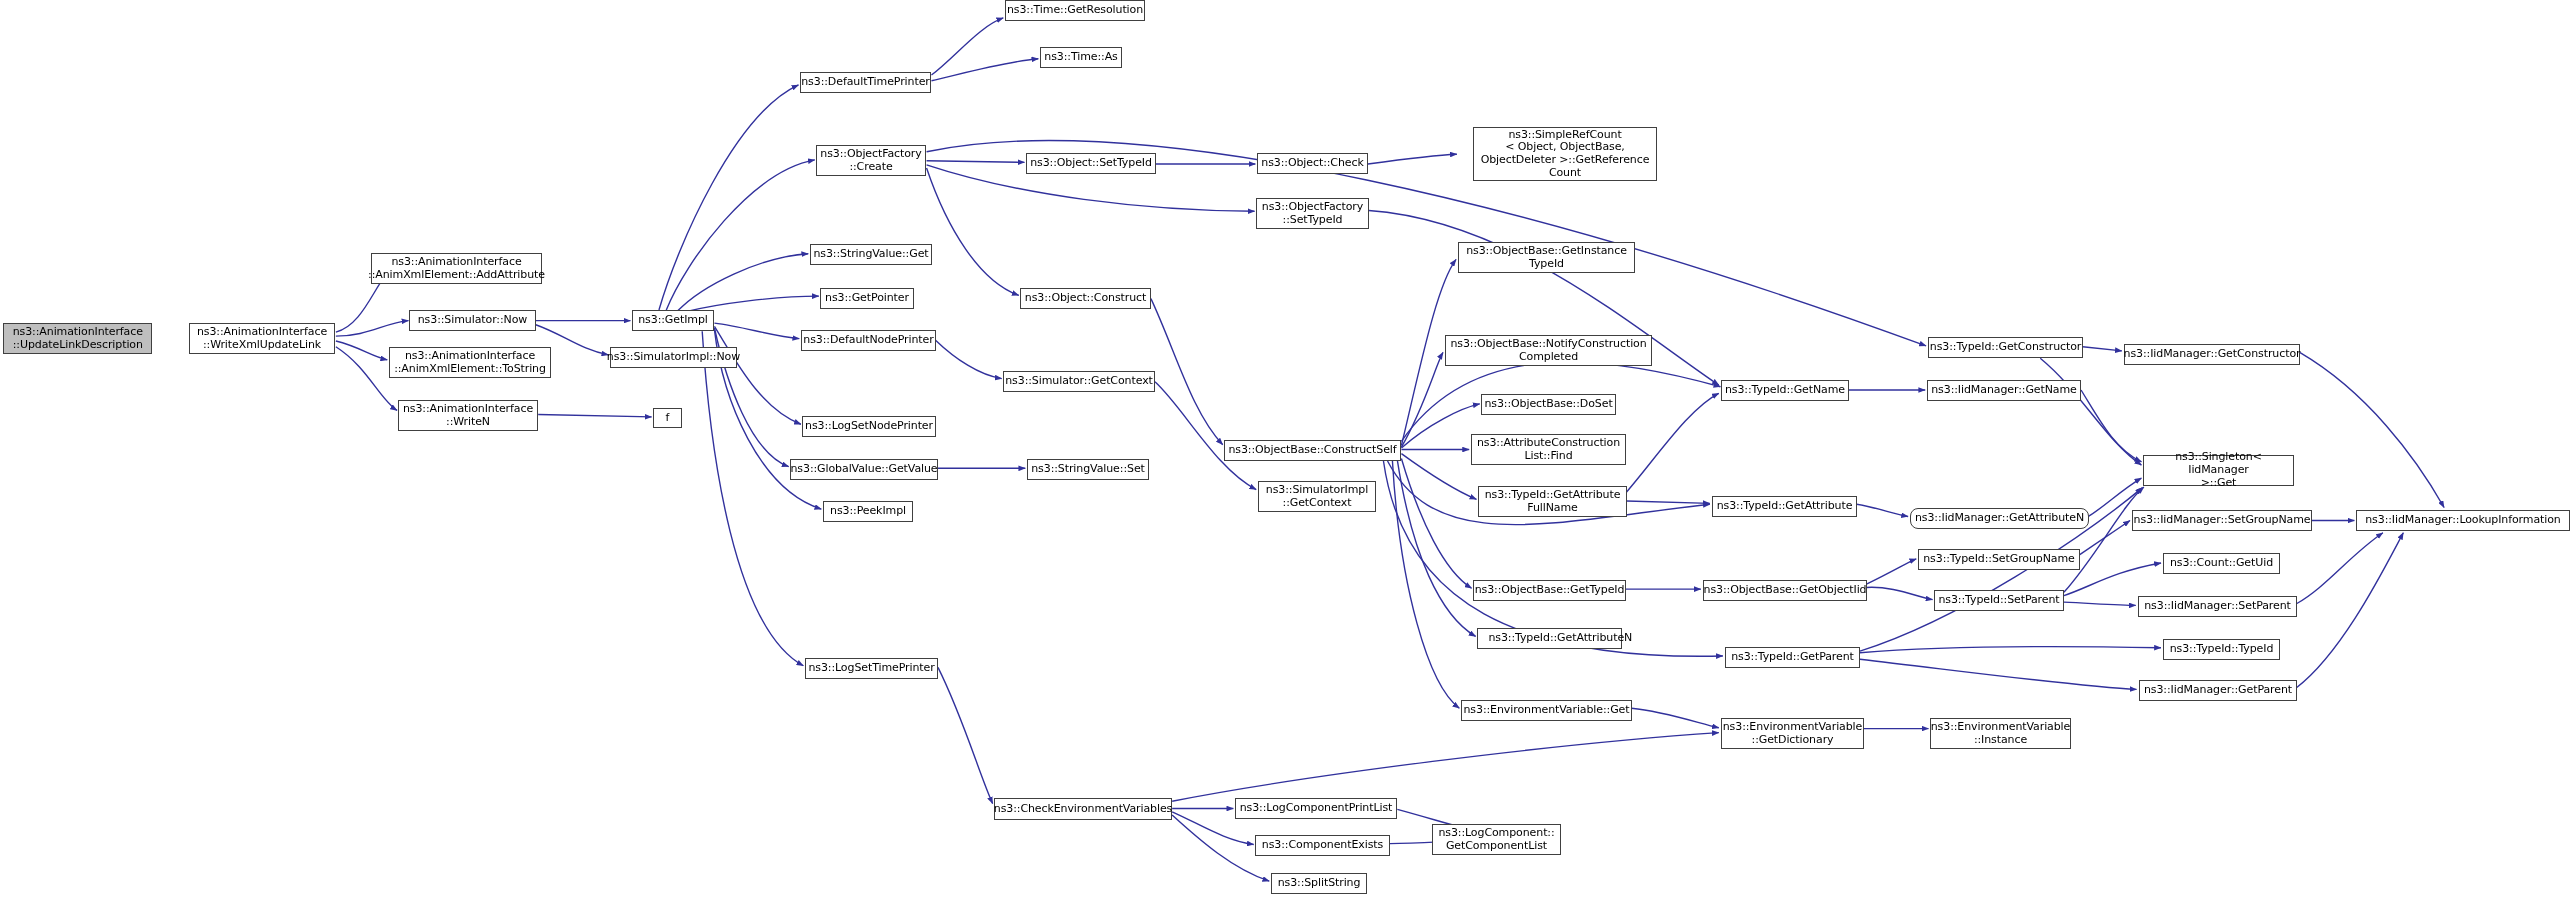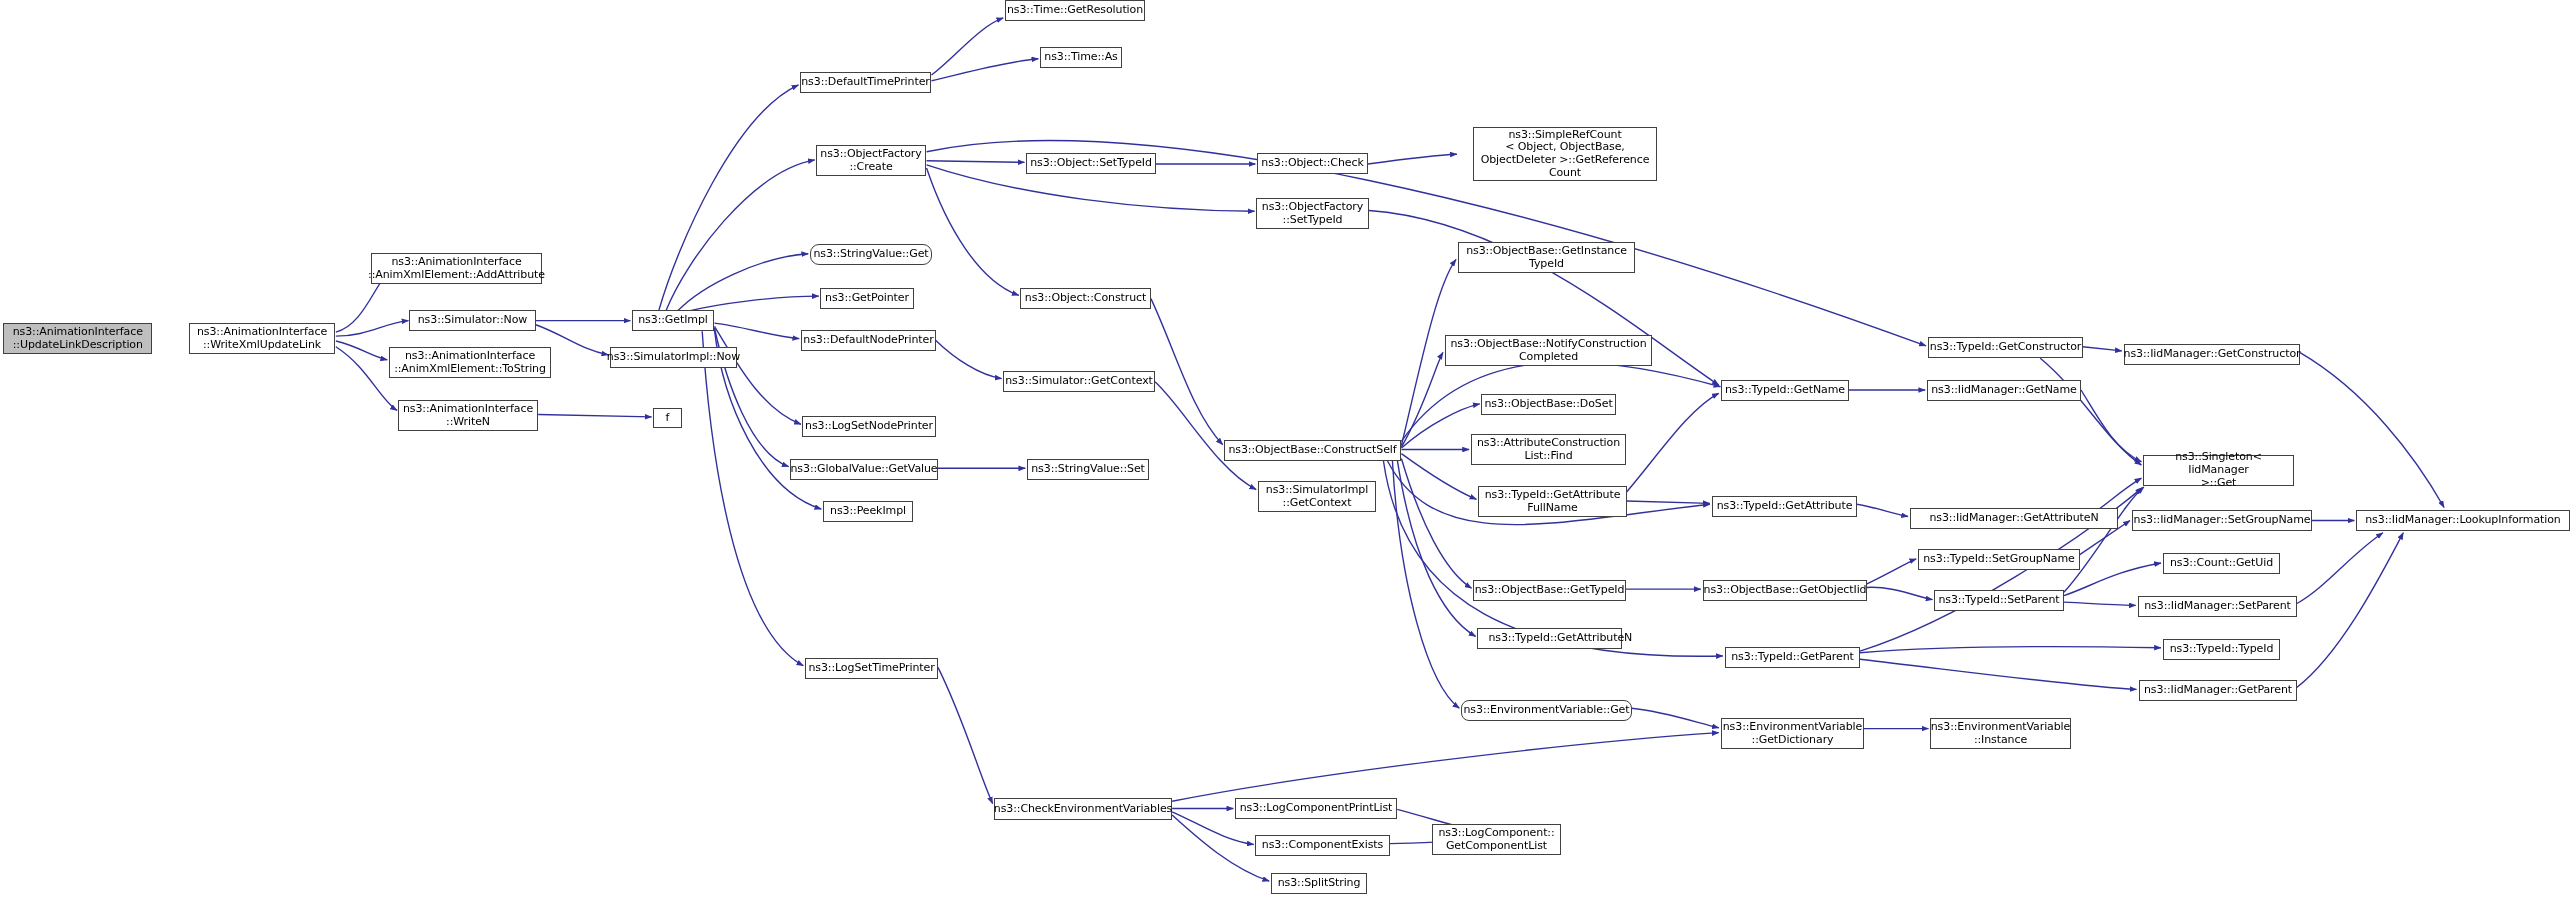--- a/index.html
+++ b/index.html
@@ -146,21 +146,21 @@
       <div class="node" style="left: 816px; top: 145px; width: 110px; height: 31px;">ns3::ObjectFactory
 ::Create</div>
       <div class="node" style="left: 1026px; top: 153px; width: 130px; height: 21px;">ns3::Object::SetTypeId</div>
       <div class="node" style="left: 1257px; top: 153px; width: 111px; height: 21px;">ns3::Object::Check</div>
       <div class="node" style="left: 1459px; top: 127px; width: 184px; height: 54px; margin-left: 14px;">ns3::SimpleRefCount
 &lt; Object, ObjectBase,
  ObjectDeleter &gt;::GetReference
 Count</div>
       <div class="node" style="left: 1256px; top: 198px; width: 113px; height: 31px;">ns3::ObjectFactory
 ::SetTypeId</div>
-      <div class="node" style="left: 810px; top: 244px; width: 122px; height: 21px; border-radius: 9px;">ns3::StringValue::Get</div>
+      <div class="node" style="left: 810px; top: 244px; width: 122px; height: 21px;">ns3::StringValue::Get</div>
       <div class="node" style="left: 820px; top: 288px; width: 94px; height: 21px;">ns3::GetPointer</div>
       <div class="node" style="left: 801px; top: 330px; width: 135px; height: 21px;">ns3::DefaultNodePrinter</div>
       <div class="node" style="left: 802px; top: 416px; width: 134px; height: 21px;">ns3::LogSetNodePrinter</div>
       <div class="node" style="left: 790px; top: 459px; width: 148px; height: 21px;">ns3::GlobalValue::GetValue</div>
       <div class="node" style="left: 823px; top: 501px; width: 90px; height: 21px;">ns3::PeekImpl</div>
       <div class="node" style="left: 1027px; top: 459px; width: 122px; height: 21px;">ns3::StringValue::Set</div>
       <div class="node" style="left: 1020px; top: 288px; width: 131px; height: 21px;">ns3::Object::Construct</div>
       <div class="node" style="left: 1003px; top: 371px; width: 152px; height: 21px;">ns3::Simulator::GetContext</div>
       <div class="node" style="left: 805px; top: 658px; width: 133px; height: 21px;">ns3::LogSetTimePrinter</div>
       <div class="node" style="left: 1224px; top: 440px; width: 177px; height: 21px;">ns3::ObjectBase::ConstructSelf</div>
@@ -170,33 +170,33 @@
 TypeId</div>
       <div class="node" style="left: 1445px; top: 335px; width: 207px; height: 31px;">ns3::ObjectBase::NotifyConstruction
 Completed</div>
       <div class="node" style="left: 1481px; top: 394px; width: 135px; height: 21px;">ns3::ObjectBase::DoSet</div>
       <div class="node" style="left: 1471px; top: 434px; width: 155px; height: 31px;">ns3::AttributeConstruction
 List::Find</div>
       <div class="node" style="left: 1478px; top: 486px; width: 149px; height: 31px;">ns3::TypeId::GetAttribute
 FullName</div>
       <div class="node" style="left: 1473px; top: 580px; width: 153px; height: 21px;">ns3::ObjectBase::GetTypeId</div>
       <div class="node" style="left: 1477px; top: 628px; width: 145px; height: 21px; padding-left: 24px;">ns3::TypeId::GetAttributeN</div>
-      <div class="node" style="left: 1461px; top: 700px; width: 171px; height: 21px; border-radius: 8px;">ns3::EnvironmentVariable::Get</div>
+      <div class="node" style="left: 1461px; top: 700px; width: 171px; height: 21px;">ns3::EnvironmentVariable::Get</div>
       <div class="node" style="left: 1721px; top: 380px; width: 128px; height: 21px;">ns3::TypeId::GetName</div>
       <div class="node" style="left: 1712px; top: 496px; width: 145px; height: 21px;">ns3::TypeId::GetAttribute</div>
       <div class="node" style="left: 1703px; top: 580px; width: 164px; height: 21px;">ns3::ObjectBase::GetObjectIid</div>
       <div class="node" style="left: 1725px; top: 647px; width: 135px; height: 21px;">ns3::TypeId::GetParent</div>
       <div class="node" style="left: 1721px; top: 718px; width: 143px; height: 31px;">ns3::EnvironmentVariable
 ::GetDictionary</div>
       <div class="node" style="left: 1930px; top: 718px; width: 141px; height: 31px;">ns3::EnvironmentVariable
 ::Instance</div>
       <div class="node" style="left: 1928px; top: 337px; width: 155px; height: 21px; text-align: center;">ns3::TypeId::GetConstructor</div>
       <div class="node" style="left: 2124px; top: 344px; width: 176px; height: 21px;">ns3::IidManager::GetConstructor</div>
       <div class="node" style="left: 1927px; top: 380px; width: 154px; height: 21px;">ns3::IidManager::GetName</div>
-      <div class="node" style="left: 1910px; top: 508px; width: 208px; height: 21px;">ns3::IidManager::GetAttributeN</div>
+      <div class="node" style="left: 1910px; top: 508px; width: 179px; height: 21px; border-radius: 8px;">ns3::IidManager::GetAttributeN</div>
       <div class="node" style="left: 1918px; top: 549px; width: 162px; height: 21px;">ns3::TypeId::SetGroupName</div>
       <div class="node" style="left: 1934px; top: 590px; width: 130px; height: 21px;">ns3::TypeId::SetParent</div>
       <div class="node" style="left: 2143px; top: 455px; width: 151px; height: 31px;">ns3::Singleton&lt; IidManager
 &gt;::Get</div>
       <div class="node" style="left: 2132px; top: 510px; width: 180px; height: 21px;">ns3::IidManager::SetGroupName</div>
       <div class="node" style="left: 2163px; top: 553px; width: 117px; height: 21px;">ns3::Count::GetUid</div>
       <div class="node" style="left: 2138px; top: 596px; width: 159px; height: 21px;">ns3::IidManager::SetParent</div>
       <div class="node" style="left: 2163px; top: 639px; width: 117px; height: 21px;">ns3::TypeId::TypeId</div>
       <div class="node" style="left: 2139px; top: 680px; width: 158px; height: 21px;">ns3::IidManager::GetParent</div>
       <div class="node" style="left: 2356px; top: 510px; width: 214px; height: 21px;">ns3::IidManager::LookupInformation</div>

